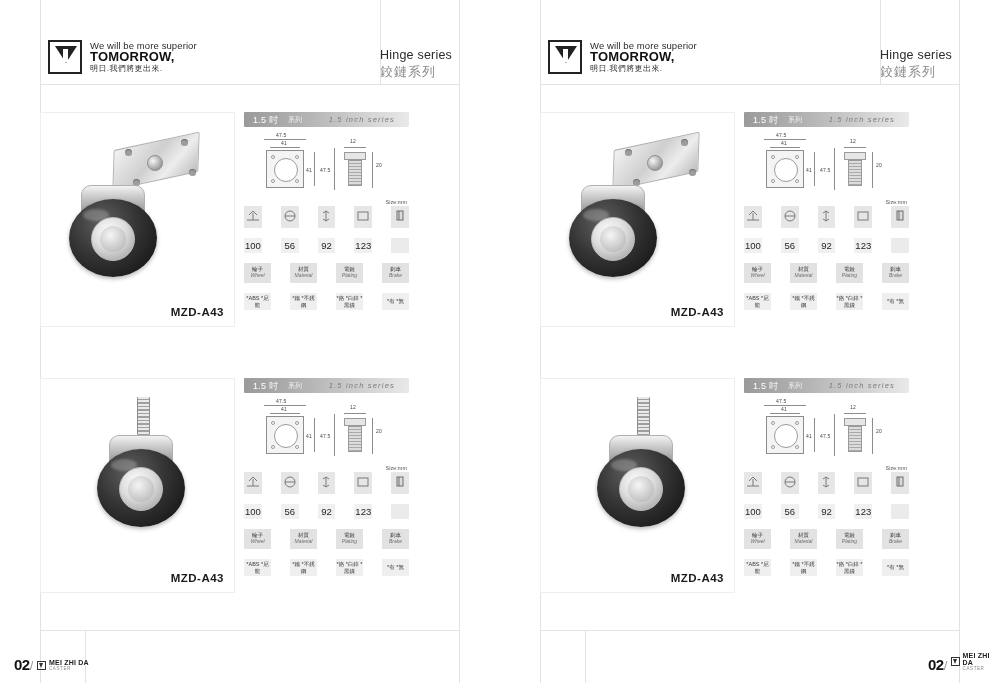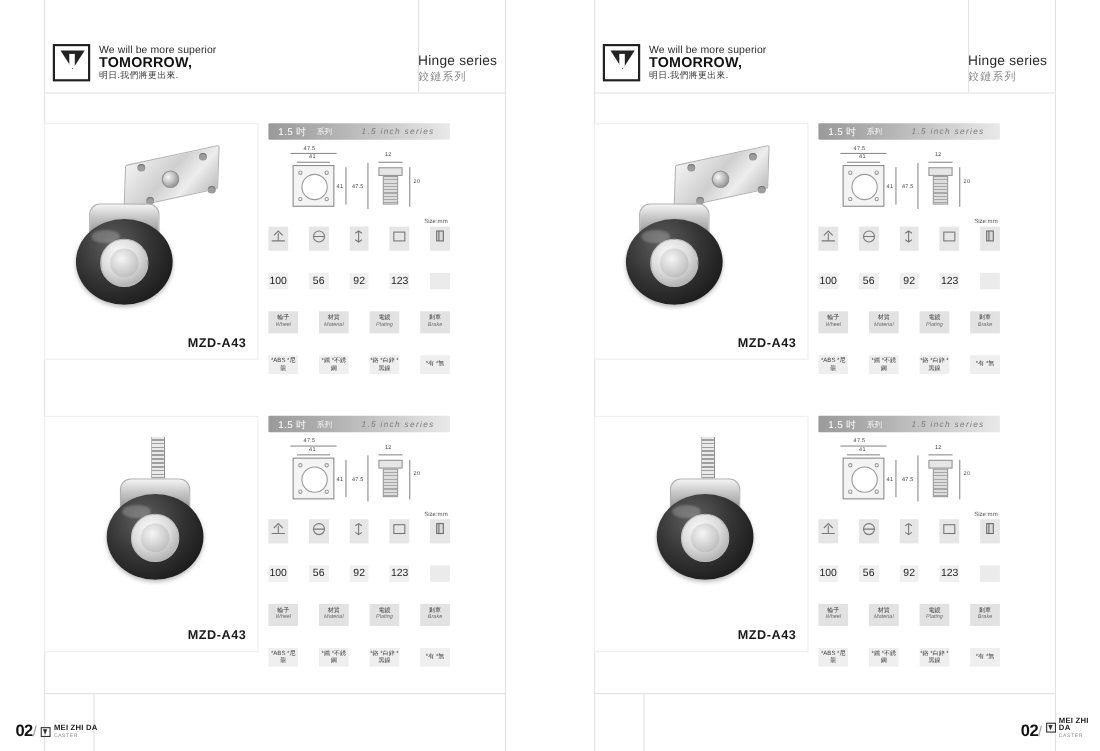--- a/index.html
+++ b/index.html
@@ -105,21 +105,21 @@
     right: 8px;
     top: 34px;
     text-align: left;
   }
   .hinge-en {
     font-size: 12.5px;
     color: #2b2b2b;
     letter-spacing: .2px;
   }
   .hinge-cn {
-    font-size: 10px;
+    font-size: 13px;
     color: #8a8a8a;
     letter-spacing: 1px;
     margin-top: 1px;
   }
   .header-divider {
     position: absolute;
     left: 40px;
     right: 40px;
     top: 84px;
     height: 1px;
@@ -284,21 +284,21 @@
   
   .tbl {
     position: absolute;
     left: 0;
     right: 0;
     top: 94px;
   }
   .trow {
     display: flex;
     gap: 19px;
-    margin-bottom: 20px;
+    margin-bottom: 10px;
   }
   .cell {
     background: #ececec;
     height: 22px;
     flex: 1;
     position: relative;
     box-sizing: border-box;
   }
   .cell.icon-cell {
     background: #e6e6e6;

